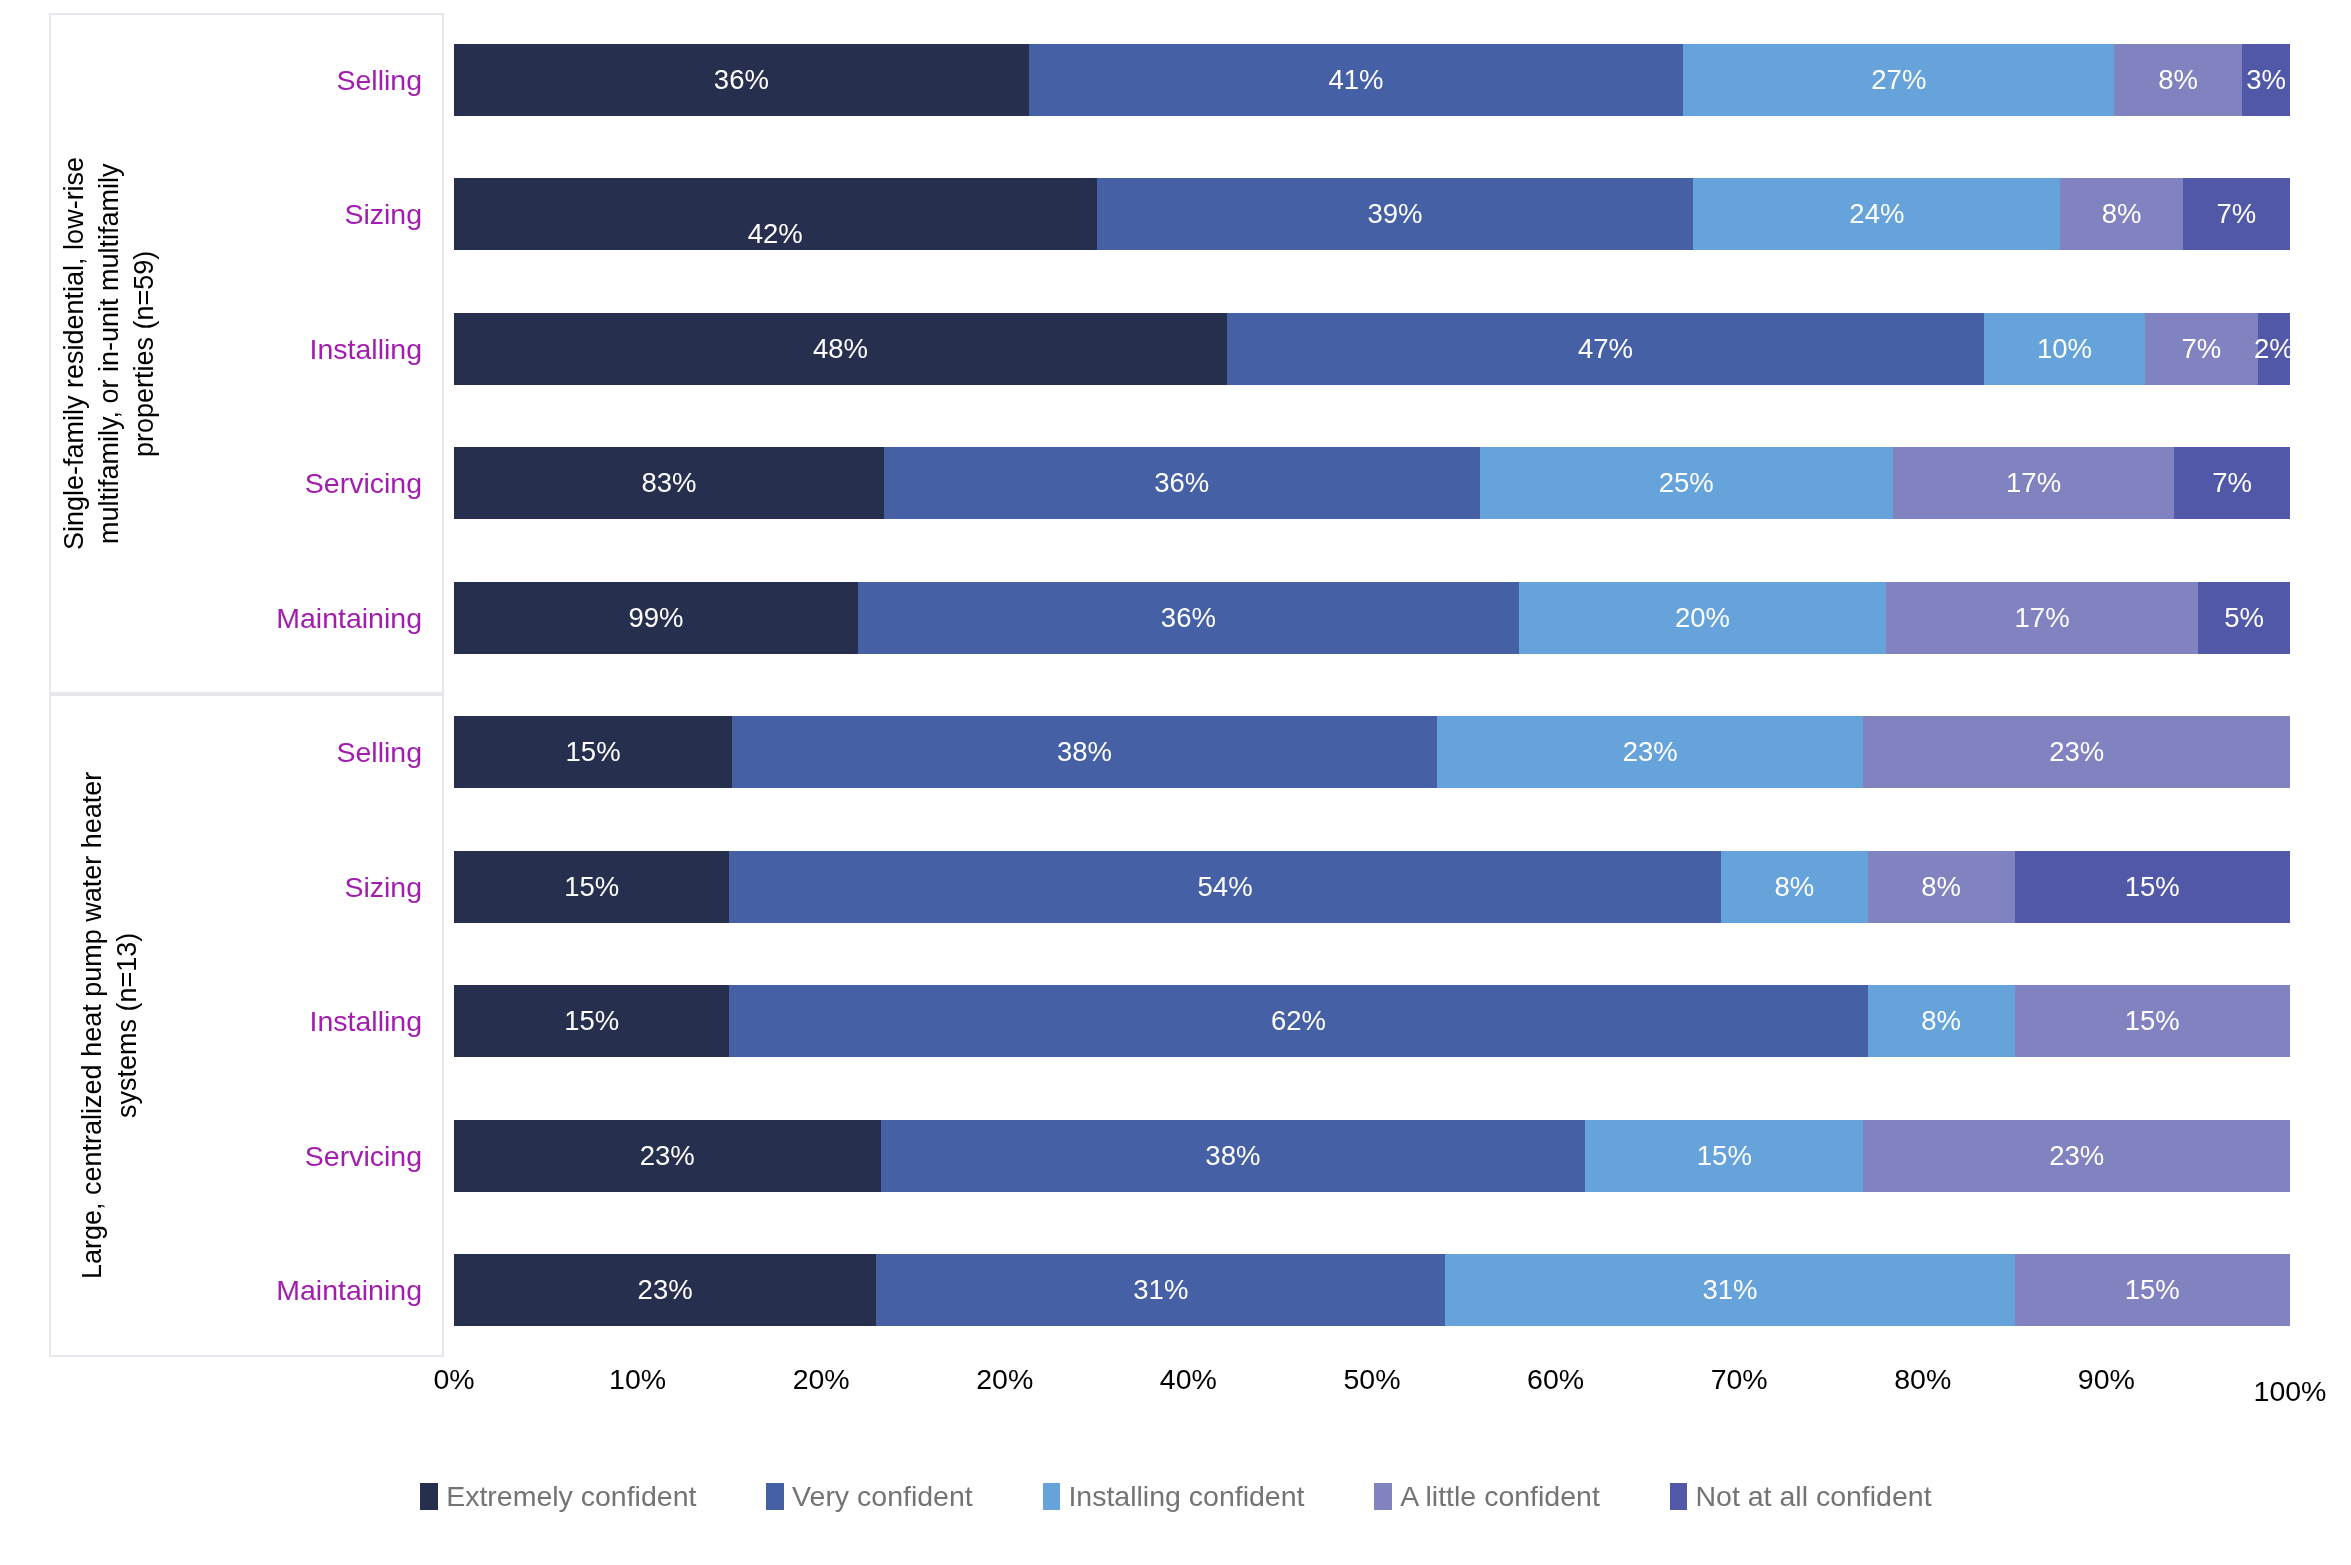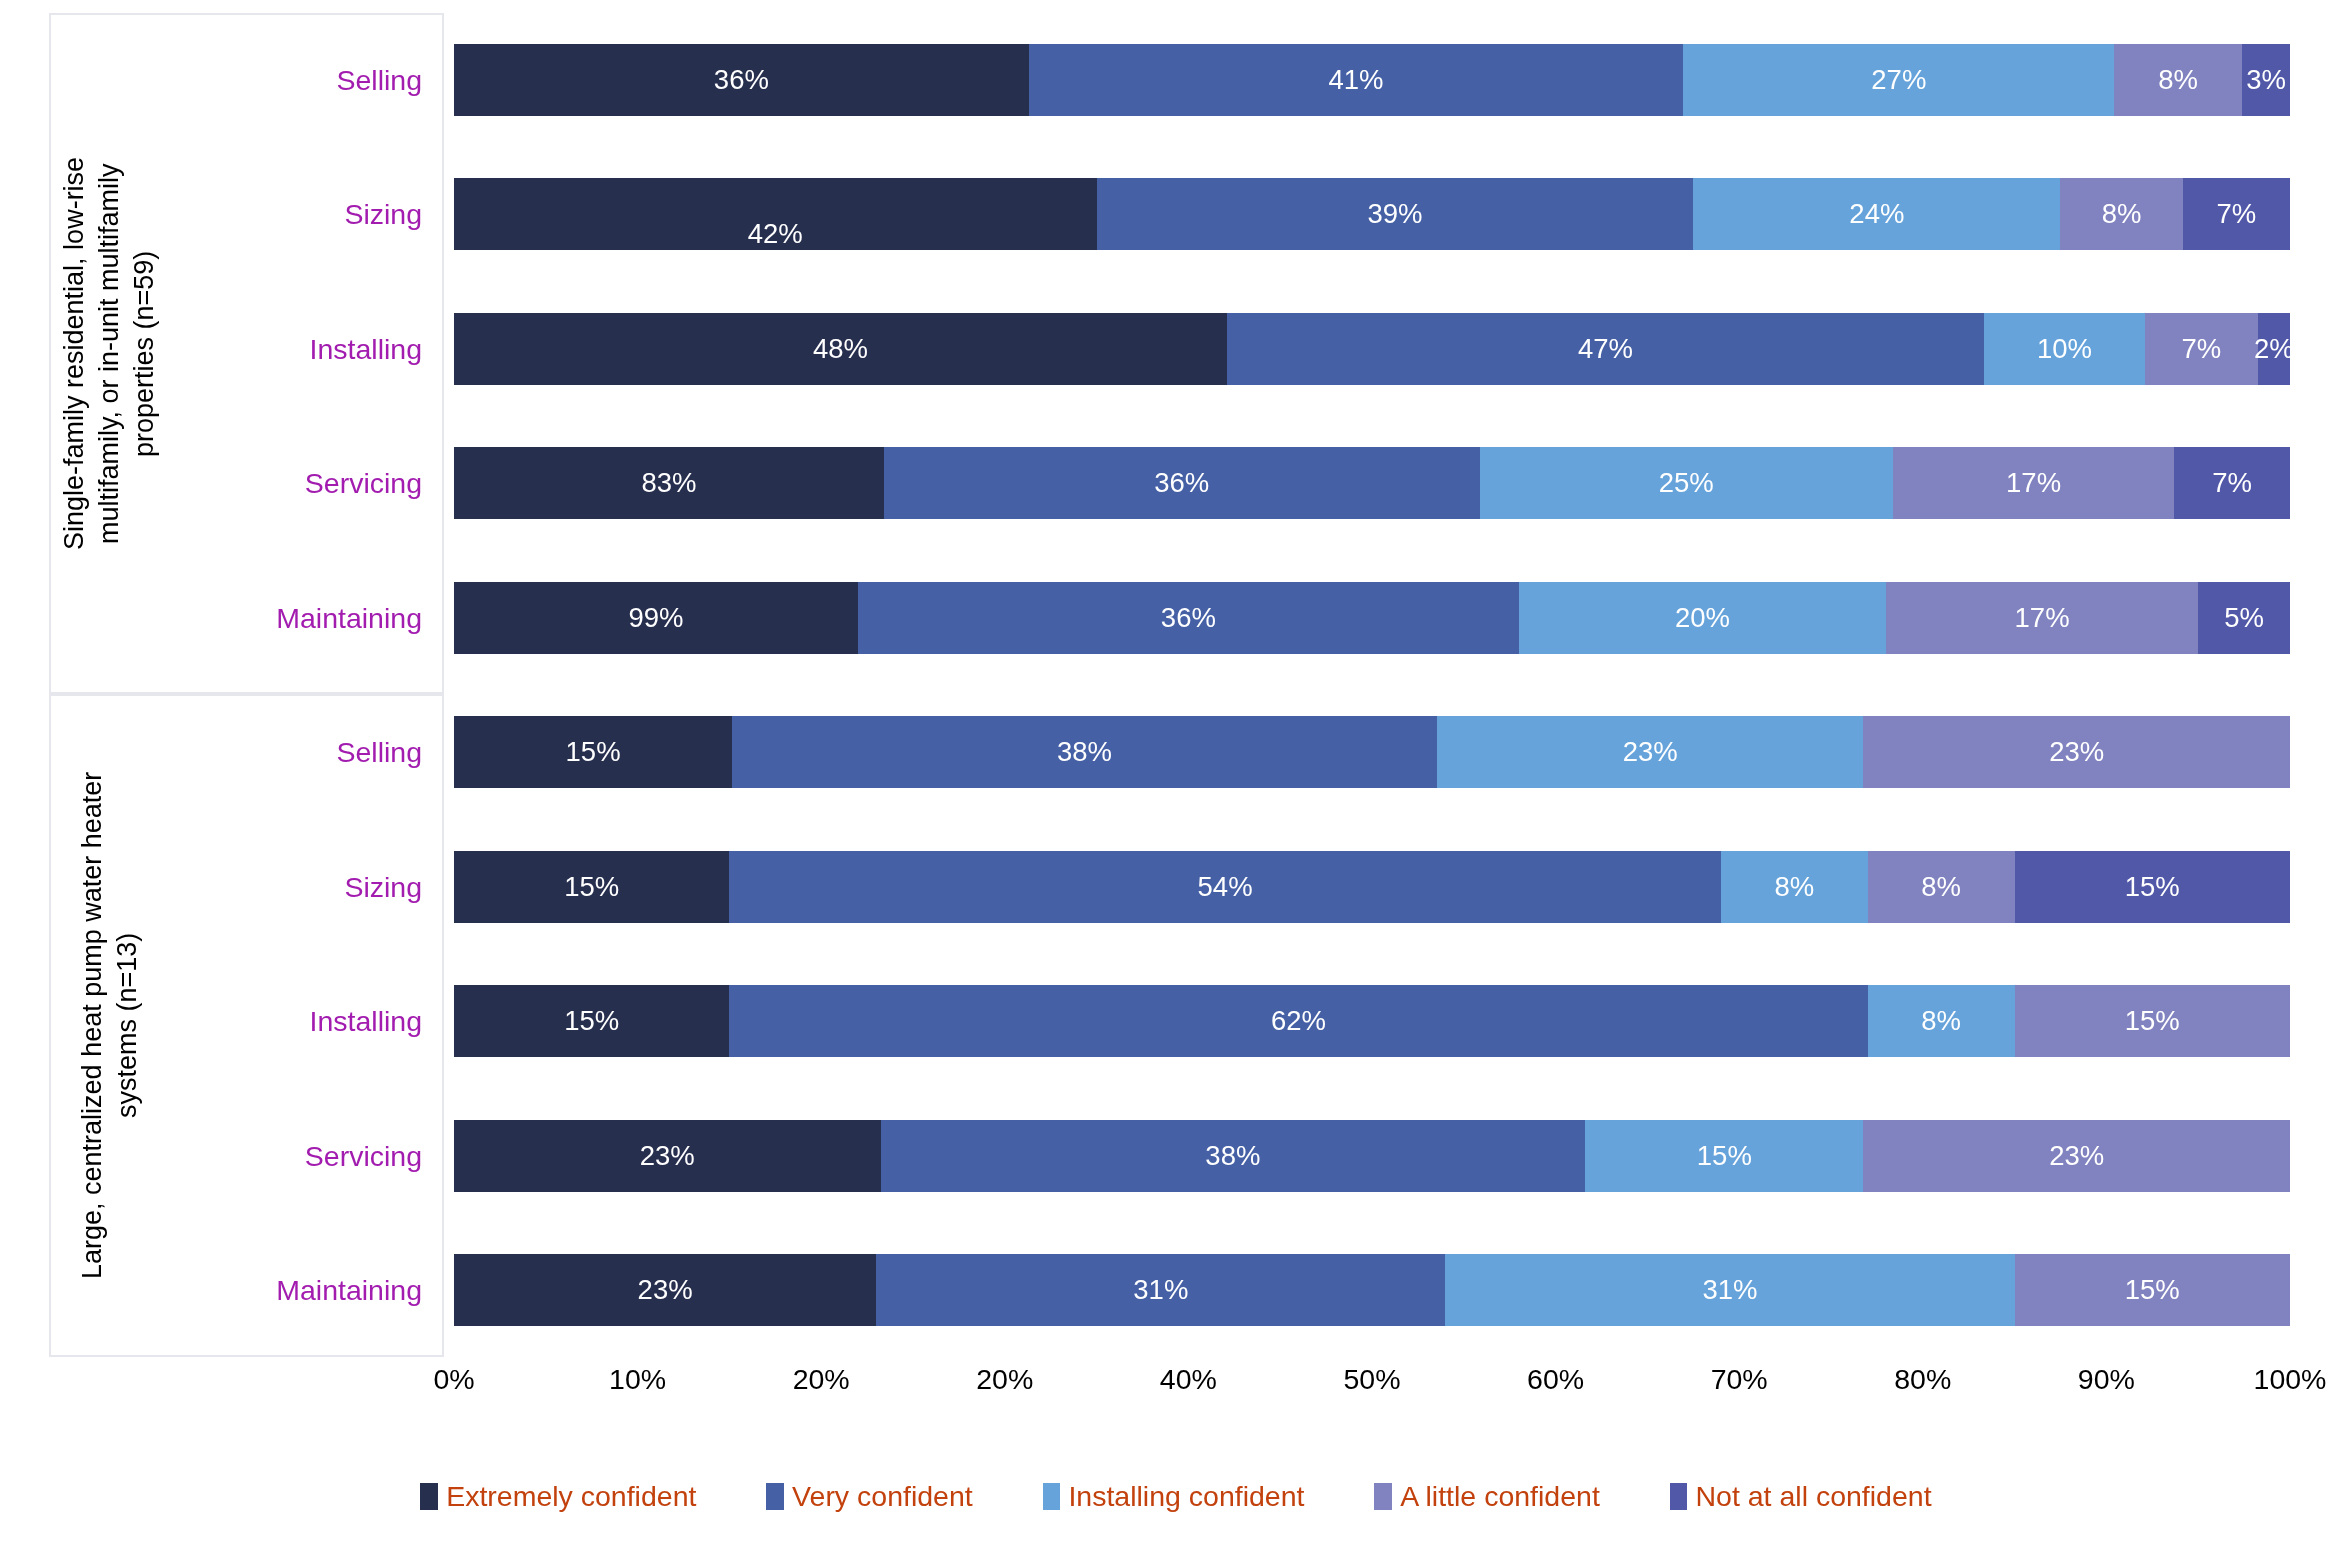--- a/index.html
+++ b/index.html
@@ -128,21 +128,21 @@
     display: flex;
     justify-content: center;
     align-items: center;
     gap: 70px;
   }
   .legend-item {
     display: flex;
     align-items: center;
     gap: 8.3px;
     font-size: 28.5px;
-    color: #c2410c;
+    color: #737373;
     white-space: nowrap;
   }
   .legend-swatch {
     width: 17.4px;
     height: 27.5px;
     flex: 0 0 auto;
   }
 </style>
 </head>
 <body>
@@ -353,21 +353,21 @@
       <div class="x-tick" style="left: 0%;">0%</div>
       <div class="x-tick" style="left: 10%;">10%</div>
       <div class="x-tick" style="left: 20%;">20%</div>
       <div class="x-tick" style="left: 30%;">20%</div>
       <div class="x-tick" style="left: 40%;">40%</div>
       <div class="x-tick" style="left: 50%;">50%</div>
       <div class="x-tick" style="left: 60%;">60%</div>
       <div class="x-tick" style="left: 70%;">70%</div>
       <div class="x-tick" style="left: 80%;">80%</div>
       <div class="x-tick" style="left: 90%;">90%</div>
-      <div class="x-tick" style="left: 100%;">100%</div>
+      <div class="x-tick" style="left: 100%; margin-top: 12px;">100%</div>
     </div>
 
   <div id="legend">
       <div class="legend-item">
         <span class="legend-swatch" style="background: rgb(39, 47, 79);"></span>
         <span>Extremely confident</span>
       </div>
       <div class="legend-item">
         <span class="legend-swatch" style="background: rgb(69, 96, 165);"></span>
         <span>Very confident</span>

